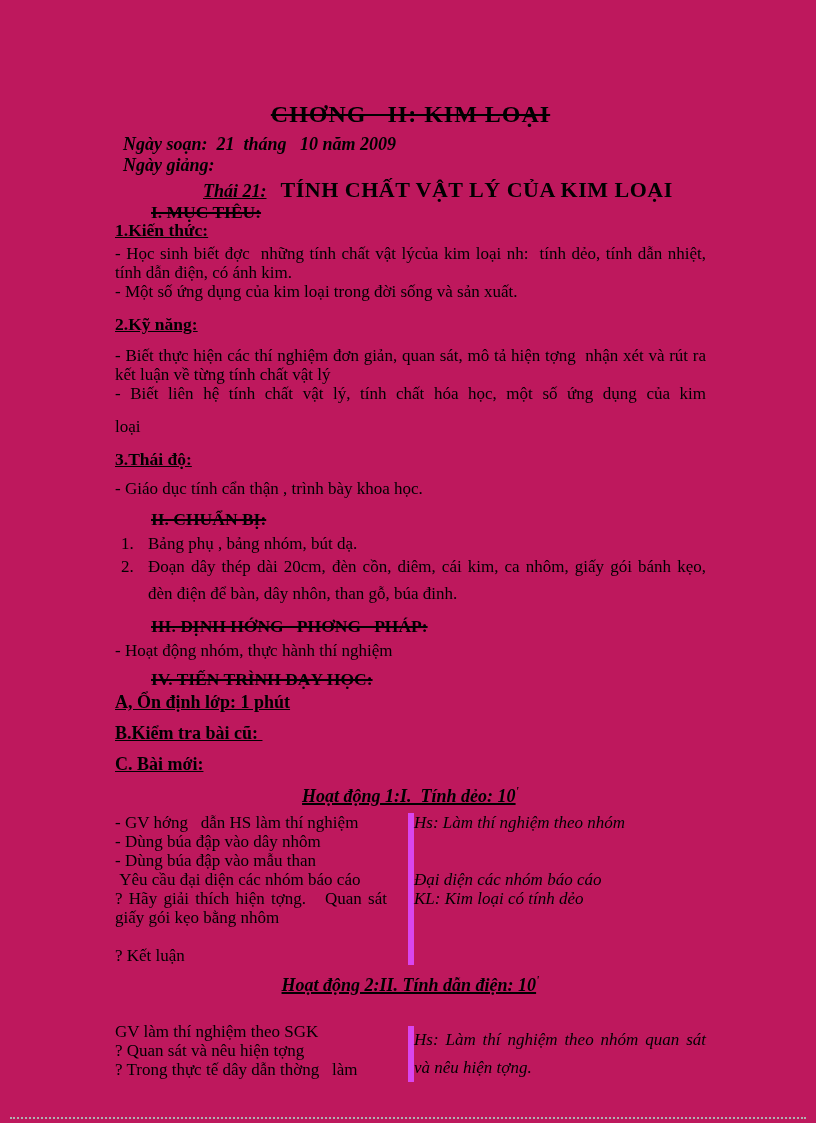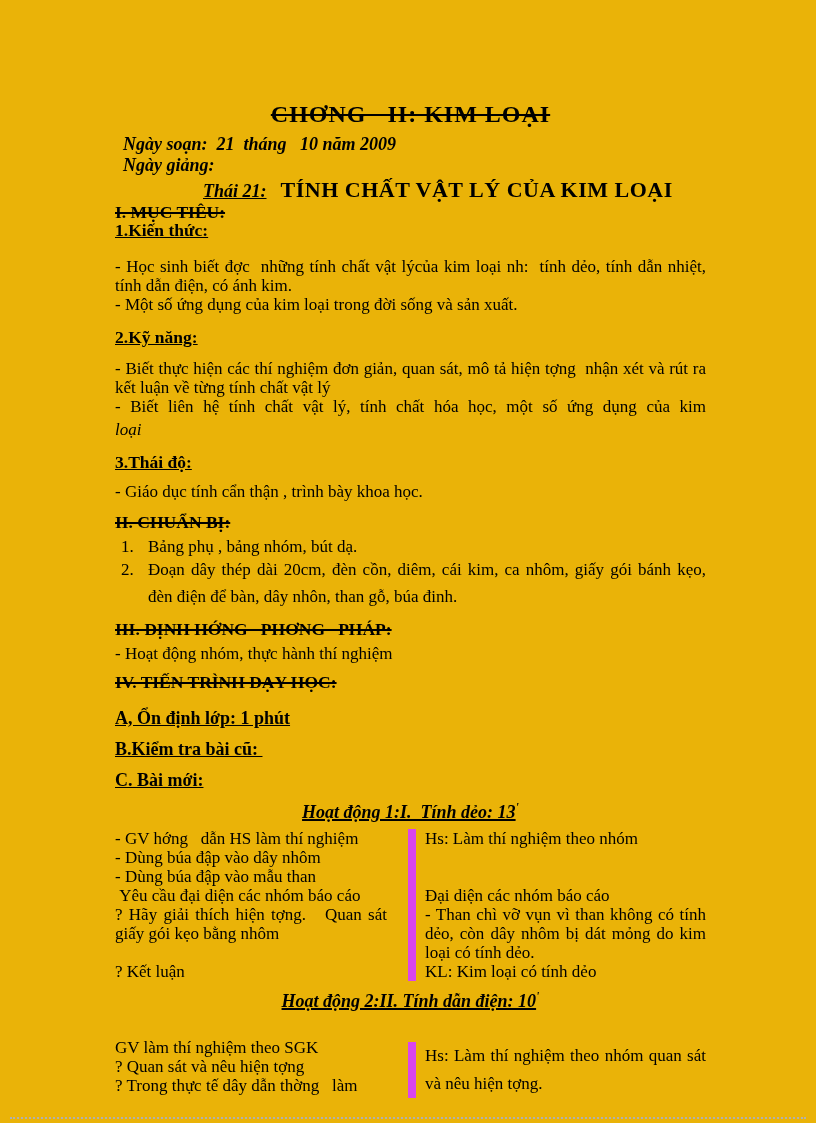--- a/index.html
+++ b/index.html
@@ -1,57 +1,57 @@
 <!DOCTYPE html>
 <html><head>
 <meta charset="utf-8">
 <style>
   html,body{margin:0;padding:0;background:#fff;}
   .page{
-    position:relative;width:816px;height:1123px;background:#eab308;
+    position:relative;width:816px;height:1123px;background:#be185d;
     font-family:"Liberation Serif","DejaVu Serif",serif;color:#000;overflow:hidden;
   }
   .content{position:absolute;left:115px;top:100px;width:591px;}
   .t{white-space:pre-wrap;}
   
   .chapter-title{
     text-align:center;font-size:24px;font-weight:bold;letter-spacing:1px;
     text-decoration:line-through;text-decoration-thickness:2px;line-height:28px;margin-bottom:6px;
   }
   .date-line{font-size:18px;font-weight:bold;font-style:italic;line-height:21px;margin-left:8px;}
   .tiet-row{display:flex;align-items:baseline;margin-left:88px;margin-top:1px;}
   .tiet-label{font-size:18px;font-weight:bold;font-style:italic;text-decoration:underline;line-height:24px;}
   .lesson-title{font-size:22px;font-weight:bold;margin-left:14px;letter-spacing:.5px;line-height:26px;}
   
   .strike-head{
     font-size:17.5px;font-weight:bold;line-height:18px;
-    text-decoration:line-through;text-decoration-thickness:1.5px;
+    text-decoration:line-through;text-decoration-thickness:1.5px;margin-left:36px;
   }
   .u-head{font-size:17.5px;font-weight:bold;line-height:19px;text-decoration:underline;}
   .abc-head{font-size:18px;font-weight:bold;line-height:20px;text-decoration:underline;}
   
   .para{font-size:17px;line-height:19px;text-align:justify;}
   .just-last{text-align-last:justify;}
   
   .list-row{position:relative;font-size:17px;line-height:19px;padding-left:33px;text-align:justify;}
   .list-row .num{position:absolute;left:6px;top:0;}
   .list-row.tall{line-height:27px;}
   
   .act-heading{text-align:center;font-size:18px;font-weight:bold;font-style:italic;line-height:22px;}
   .act-heading .hu{text-decoration:underline;text-decoration-thickness:1.5px;}
   .act-heading sup{font-size:12px;}
   
   .acttable{display:flex;width:591px;}
   .cell{font-size:17px;line-height:19px;}
   .cell-left{width:293px;padding-right:21px;box-sizing:border-box;text-align:justify;}
-  .cell-right{width:298px;border-left:8px solid #d946ef;padding-left:9px;box-sizing:border-box;text-align:justify;}
+  .cell-right{width:298px;border-left:6px solid #d946ef;box-sizing:border-box;text-align:justify;font-style:italic;}
   .cell-line{min-height:19px;white-space:pre-wrap;}
   .tall-lines{line-height:28px;margin-top:8px;}
   
-  .mt4{margin-top:4px;}.mt6{margin-top:6px;}.mt8{margin-top:17px;}.mt9{margin-top:4px;font-style:italic;}
+  .mt4{margin-top:4px;}.mt6{margin-top:6px;}.mt8{margin-top:4px;}.mt9{margin-top:14px;}
   .mt10{margin-top:10px;}.mt11{margin-top:11px;}.mt12{margin-top:12px;}.mt14{margin-top:14px;text-decoration:underline;}
   .mt22{margin-top:22px;}
   
   .page-break-line{position:absolute;left:10px;right:10px;bottom:4px;border-top:2px dotted #b0b0b0;}
 </style>
 </head>
 <body>
 
 <div class="page">
   <div class="content">
@@ -91,39 +91,38 @@
 
     <div class="strike-head t mt10">III. ĐỊNH HỚNG   PHƠNG   PHÁP:</div>
     <div class="para t mt6">- Hoạt động nhóm, thực hành thí nghiệm</div>
 
     <div class="strike-head t mt10">IV. TIẾN TRÌNH DẠY HỌC:</div>
     <div class="abc-head t mt8">A, Ổn định lớp: 1 phút</div>
     <div class="abc-head t mt11">B.Kiểm tra bài cũ: </div>
     <div class="abc-head t mt11">C. Bài mới:</div>
 
     <div class="act-heading mt6">
-      <span class="hu t">Hoạt động 1:I.  Tính dẻo: 13</span><sup>'</sup>
+      <span class="hu t">Hoạt động 1:I.  Tính dẻo: 10</span><sup>'</sup>
     </div>
 
     <div class="acttable mt6">
       <div class="cell cell-left">
         <div class="cell-line">- GV hớng   dẫn HS làm thí nghiệm</div>
         <div class="cell-line">- Dùng búa đập vào dây nhôm</div>
         <div class="cell-line">- Dùng búa đập vào mẫu than</div>
         <div class="cell-line"> Yêu cầu đại diện các nhóm báo cáo</div>
         <div class="cell-line">? Hãy giải thích hiện tợng.   Quan sát giấy gói kẹo bằng nhôm</div>
         <div class="cell-line"></div>
         <div class="cell-line">? Kết luận</div>
       </div>
       <div class="cell cell-right">
         <div class="cell-line">Hs: Làm thí nghiệm theo nhóm</div>
         <div class="cell-line"></div>
         <div class="cell-line"></div>
         <div class="cell-line">Đại diện các nhóm báo cáo</div>
-        <div class="cell-line">- Than chì vỡ vụn vì than không có tính dẻo, còn dây nhôm bị dát mỏng do kim loại có tính dẻo.</div>
         <div class="cell-line">KL: Kim loại có tính dẻo</div>
       </div>
     </div>
 
     <div class="act-heading mt4">
       <span class="hu t">Hoạt động 2:II. Tính dẫn điện: 10</span><sup>'</sup>
     </div>
 
     <div class="acttable mt22">
       <div class="cell cell-left">

